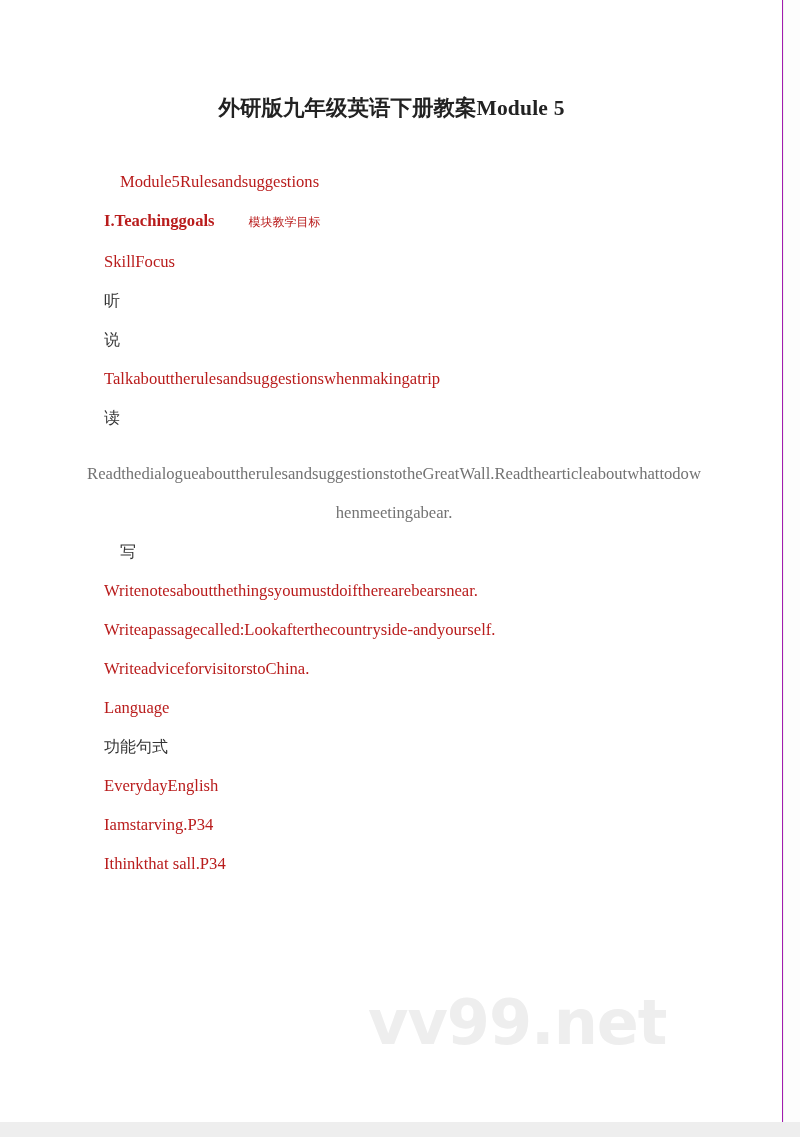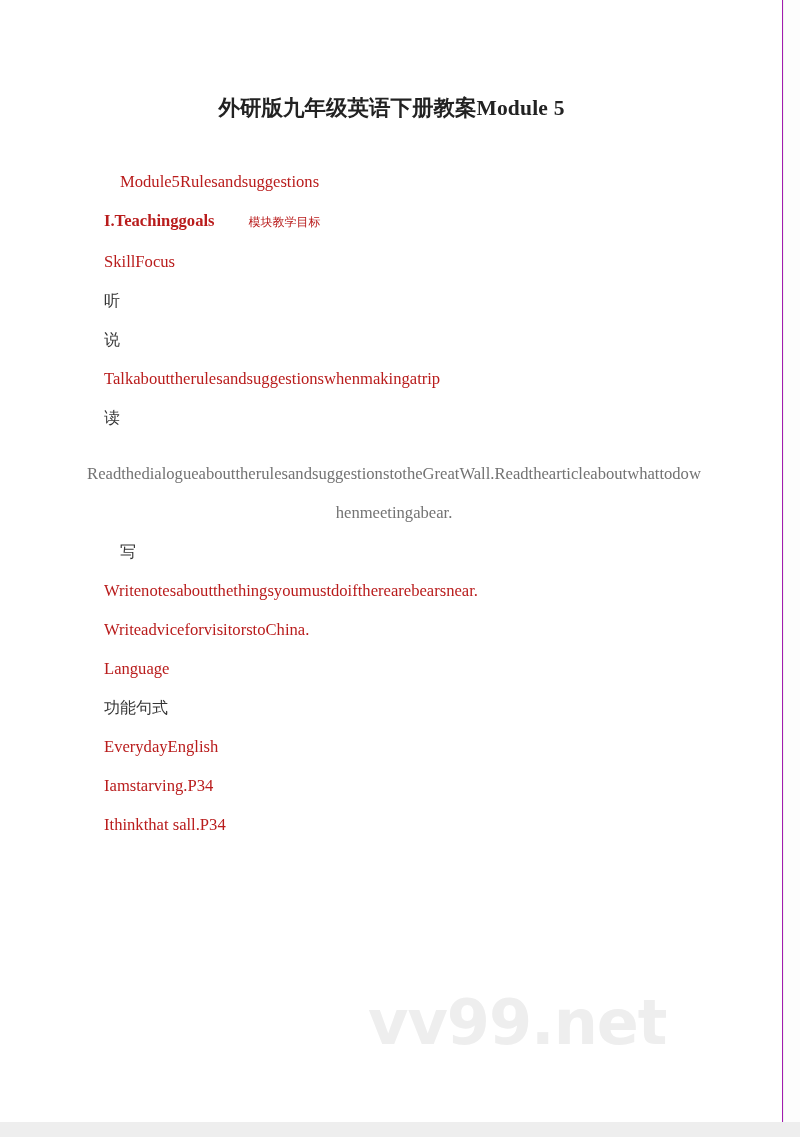--- a/index.html
+++ b/index.html
@@ -151,20 +151,21 @@
     <div class="line cjk-line">读</div>
 
     <div class="spacer-sm"></div>
 
     <div class="para">ReadthedialogueabouttherulesandsuggestionstotheGreatWall.Readthearticleaboutwhattodowhenmeetingabear.</div>
 
     <div class="line cjk-line indent-extra">写</div>
 
     <div class="line">Writenotesaboutthethingsyoumustdoiftherearebearsnear.</div>
 
+    <div class="line">Writeapassagecalled:Lookafterthecountryside-andyourself.</div>
 
     <div class="line">WriteadviceforvisitorstoChina.</div>
 
     <div class="line">Language</div>
 
 
     <div class="line cjk-line">功能句式</div>
 
     <div class="line">EverydayEnglish</div>
 

